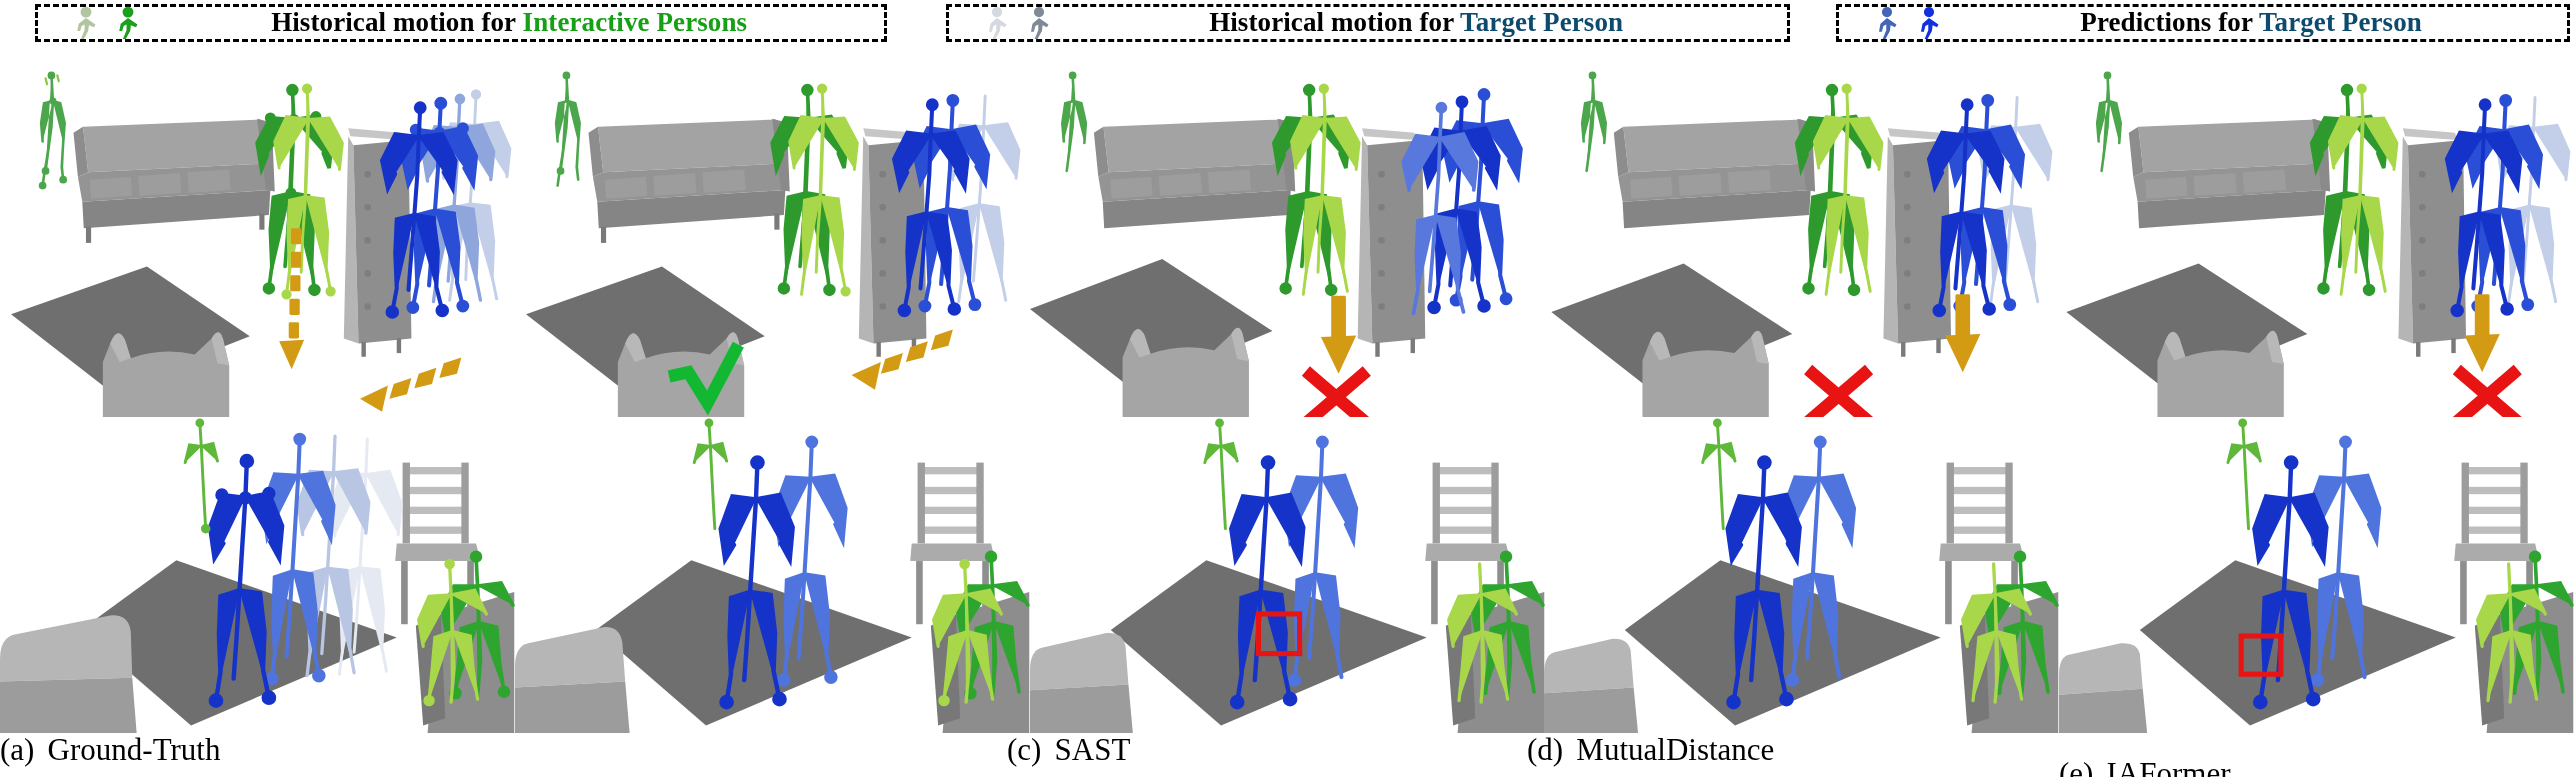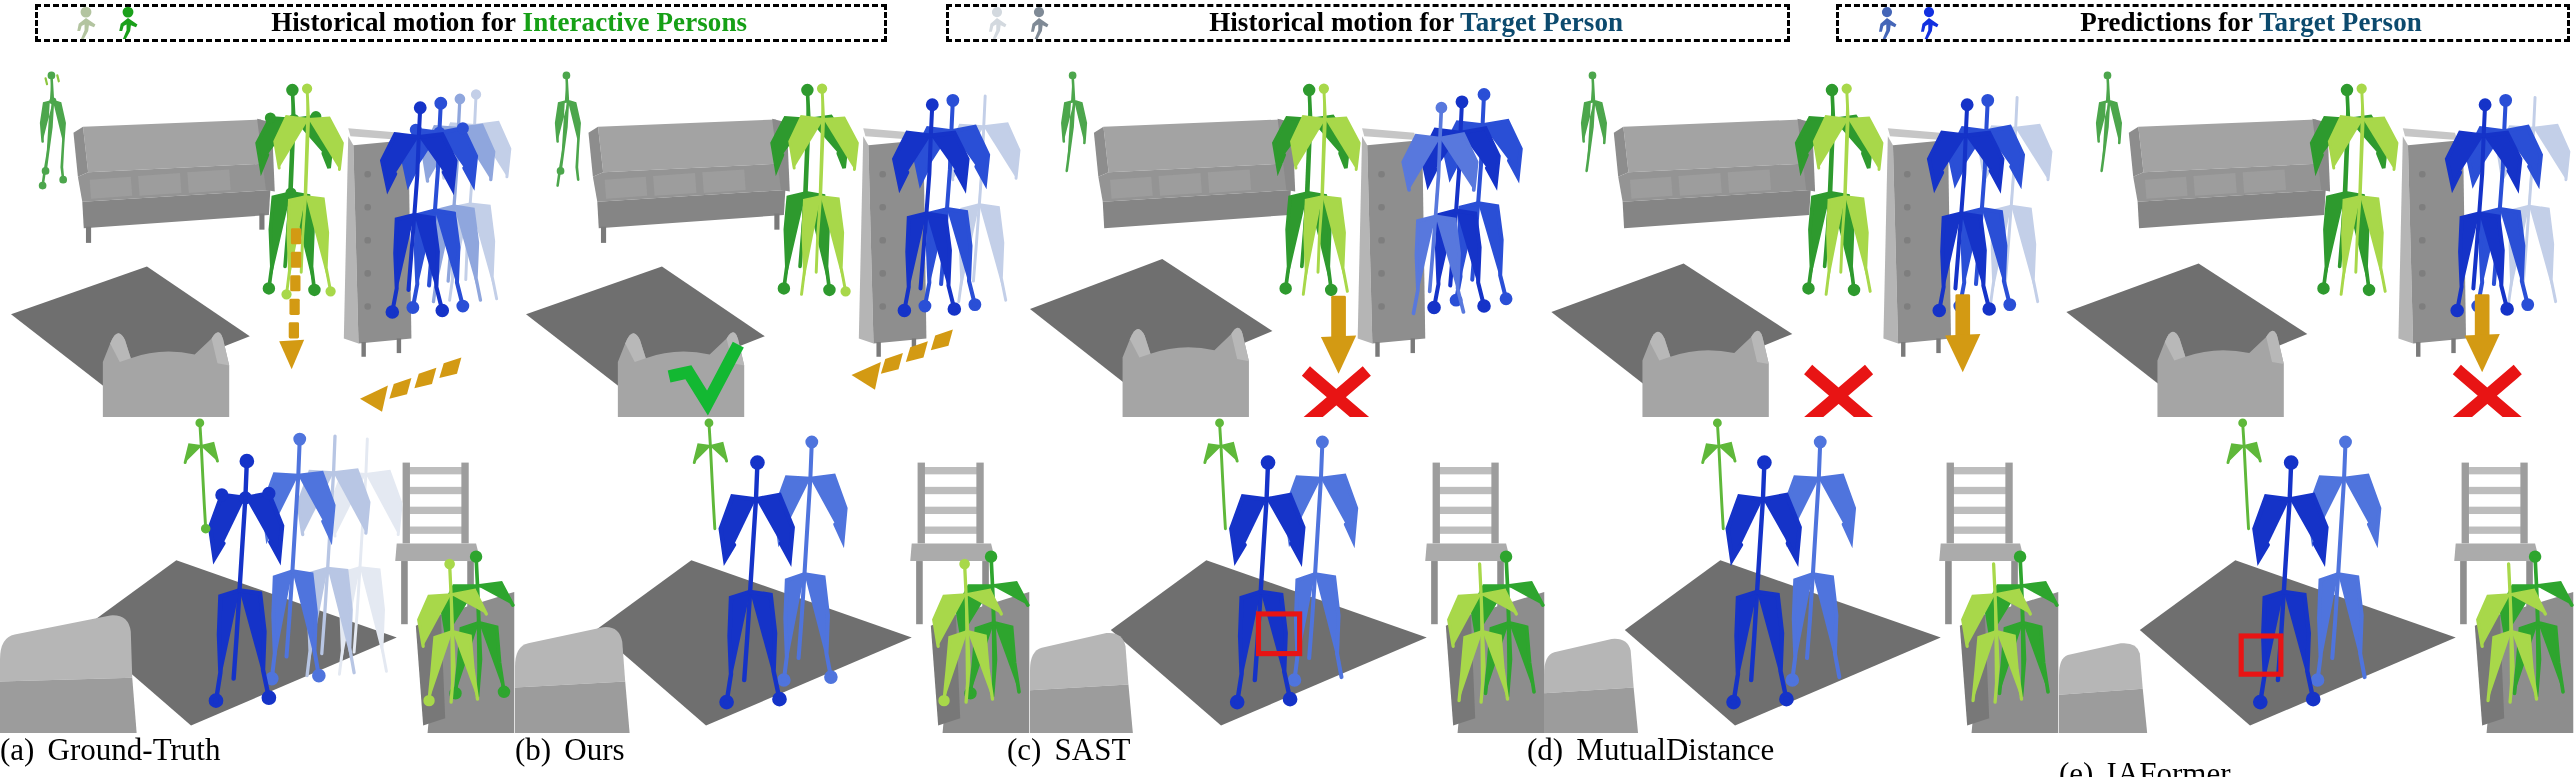--- a/index.html
+++ b/index.html
@@ -968,23 +968,20 @@
     </svg>
   </div>
 </div>
 
 </div>
 
 <div class="captions">
   <div class="caption" style="left:0;">
     <span class="tag">(a)</span><span>Ground-Truth</span>
   </div>
-  <div class="caption" style="left:515px;">
-    <span class="tag">(b)</span><span>Ours</span>
-  </div>
   <div class="caption" style="left:1007px;">
     <span class="tag">(c)</span><span>SAST</span>
   </div>
   <div class="caption" style="left:1527px;">
     <span class="tag">(d)</span><span>MutualDistance</span>
   </div>
   <div class="caption" style="left:2059px;margin-top:24px;">
     <span class="tag">(e)</span><span>IAFormer</span>
   </div>
 </div>

